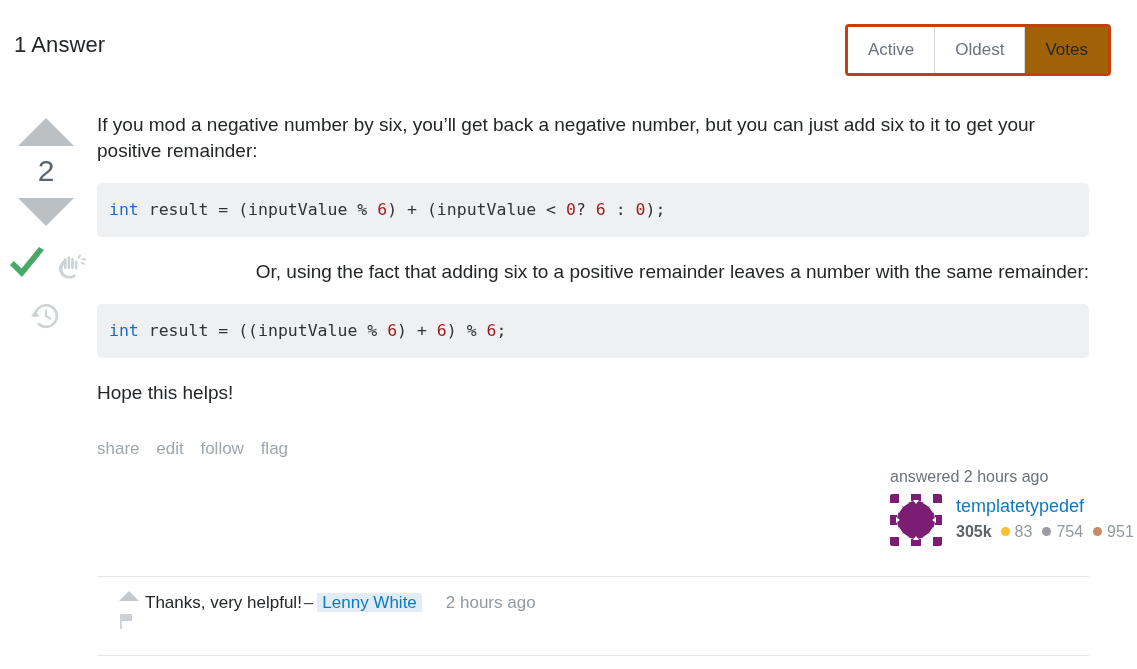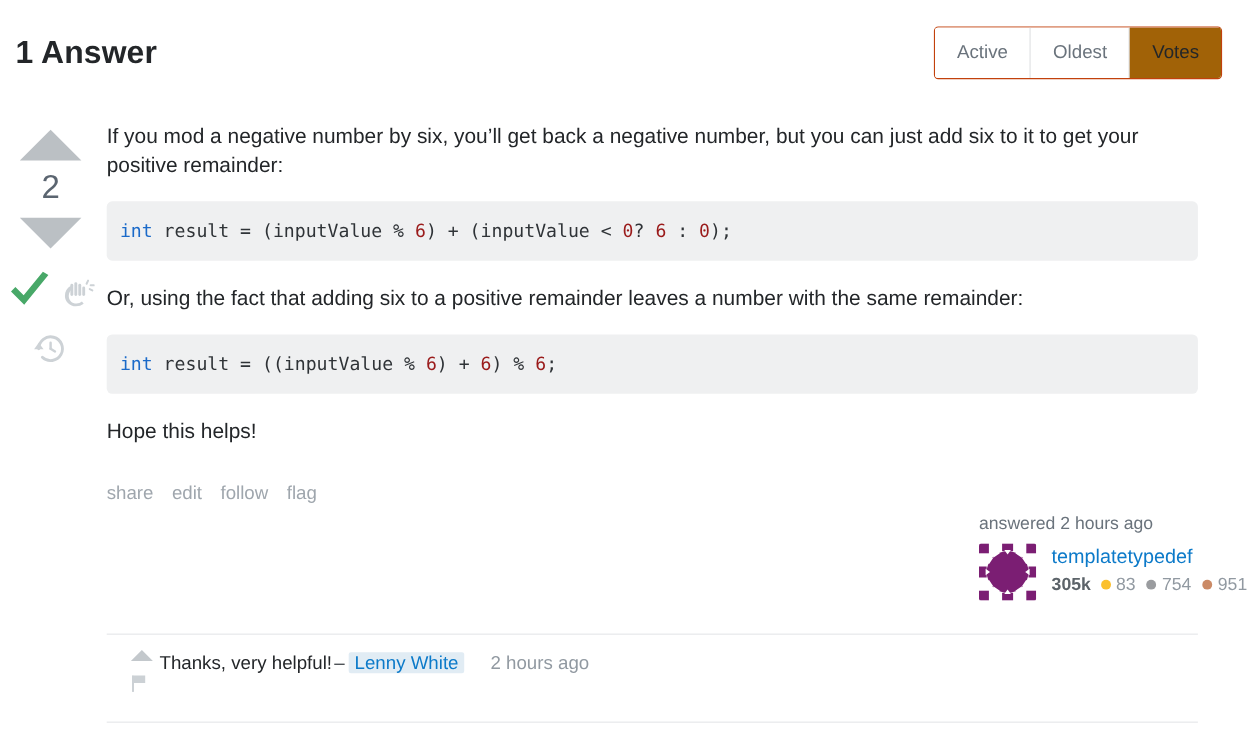--- a/index.html
+++ b/index.html
@@ -21,33 +21,33 @@
     position: absolute;
     left: 0;
     top: 0;
     width: 1137px;
     height: 96px;
   }
   #answers-title {
     position: absolute;
     left: 14px;
     top: 32px;
-    font-size: 29px;
-    font-weight: 700;
+    font-size: 22px;
+    font-weight: 400;
     color: #232629;
     letter-spacing: 0.1px;
   }
 
   
   #sort-tabs {
     position: absolute;
     right: 26px;
     top: 24px;
     display: flex;
-    border: 1px solid #c2410c;
+    border: 3px solid #c2410c;
     border-radius: 4px;
     overflow: hidden;
     background: #ffffff;
   }
   .sort-tab {
     font-size: 17px;
     line-height: 1;
     padding: 14px 20px 15px 20px;
     color: #6a737c;
     background: #ffffff;
@@ -122,21 +122,21 @@
     top: 0;
     width: 992px;
   }
   .para {
     font-size: 19px;
     line-height: 1.35;
     color: #232629;
     margin: 14px 0 0 0;
   }
   #para-1 { margin-top: 16px; }
-  #para-2 { margin-top: 22px; }
+  #para-2 { margin-top: 22px; text-align: right; }
   #para-3 { margin-top: 22px; }
 
   .codeblock {
     background: #eff0f1;
     border-radius: 5px;
     margin-top: 20px;
     padding: 16px 12px 16px 12px;
     font-family: "DejaVu Sans Mono", monospace;
     font-size: 16.5px;
     line-height: 1.3;

